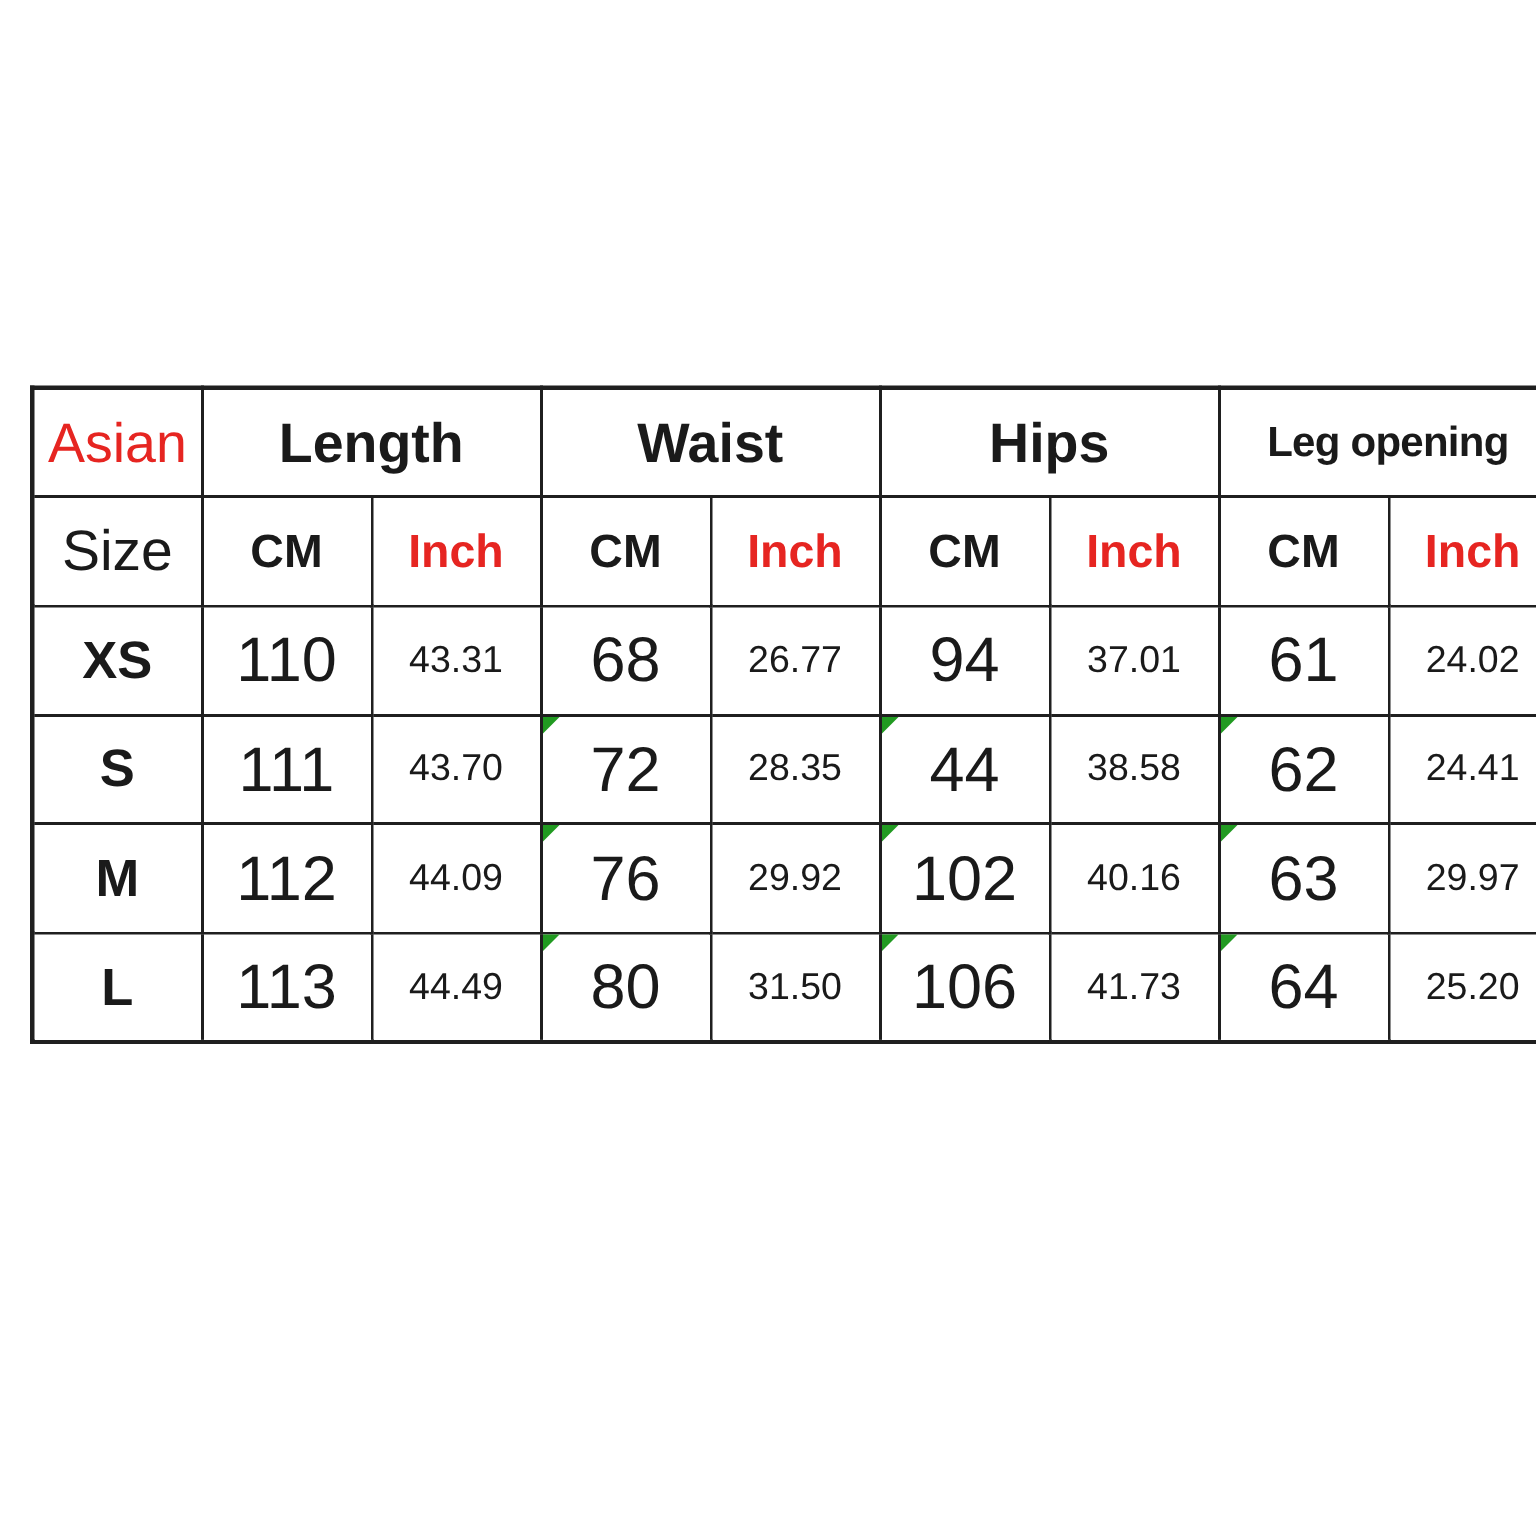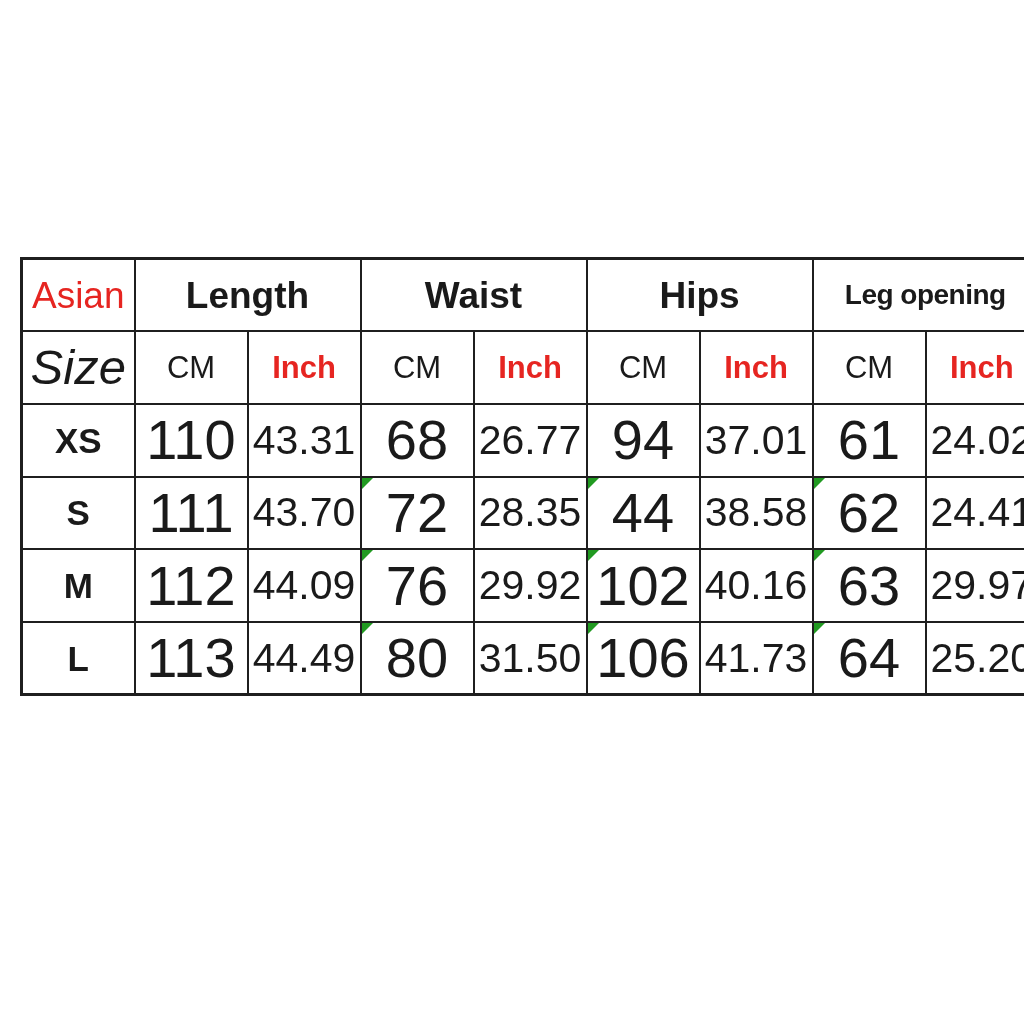--- a/index.html
+++ b/index.html
@@ -38,49 +38,48 @@
     line-height: 1;
   }
   td.gray {
     background: var(--cell_gray, #ededed);
   }
   .corner-top {
     color: var(--accent_red, #e62521);
     font-size: 37px;
   }
   .corner-bottom {
-    font-size: 49px;
-    font-style: italic;
+    font-size: 38px;
   }
   .group {
     font-weight: bold;
     font-size: 37px;
   }
   .group.leg {
     font-size: 28px;
     letter-spacing: -0.5px;
   }
   .unit-cm {
-    font-weight: normal;
+    font-weight: bold;
     font-size: 31px;
   }
   .unit-inch {
     font-weight: bold;
     font-size: 31px;
     color: var(--accent_red, #e62521);
   }
   .size-cell {
     font-weight: bold;
     font-size: 35px;
   }
   .cm-val {
-    font-size: 56px;
+    font-size: 42px;
   }
   .inch-val {
-    font-size: 41px;
+    font-size: 25px;
   }
   .tri {
     position: absolute;
     top: 0;
     left: 0;
     width: 0;
     height: 0;
     border-top: 11px solid var(--marker_green, #219a21);
     border-right: 11px solid transparent;
   }

